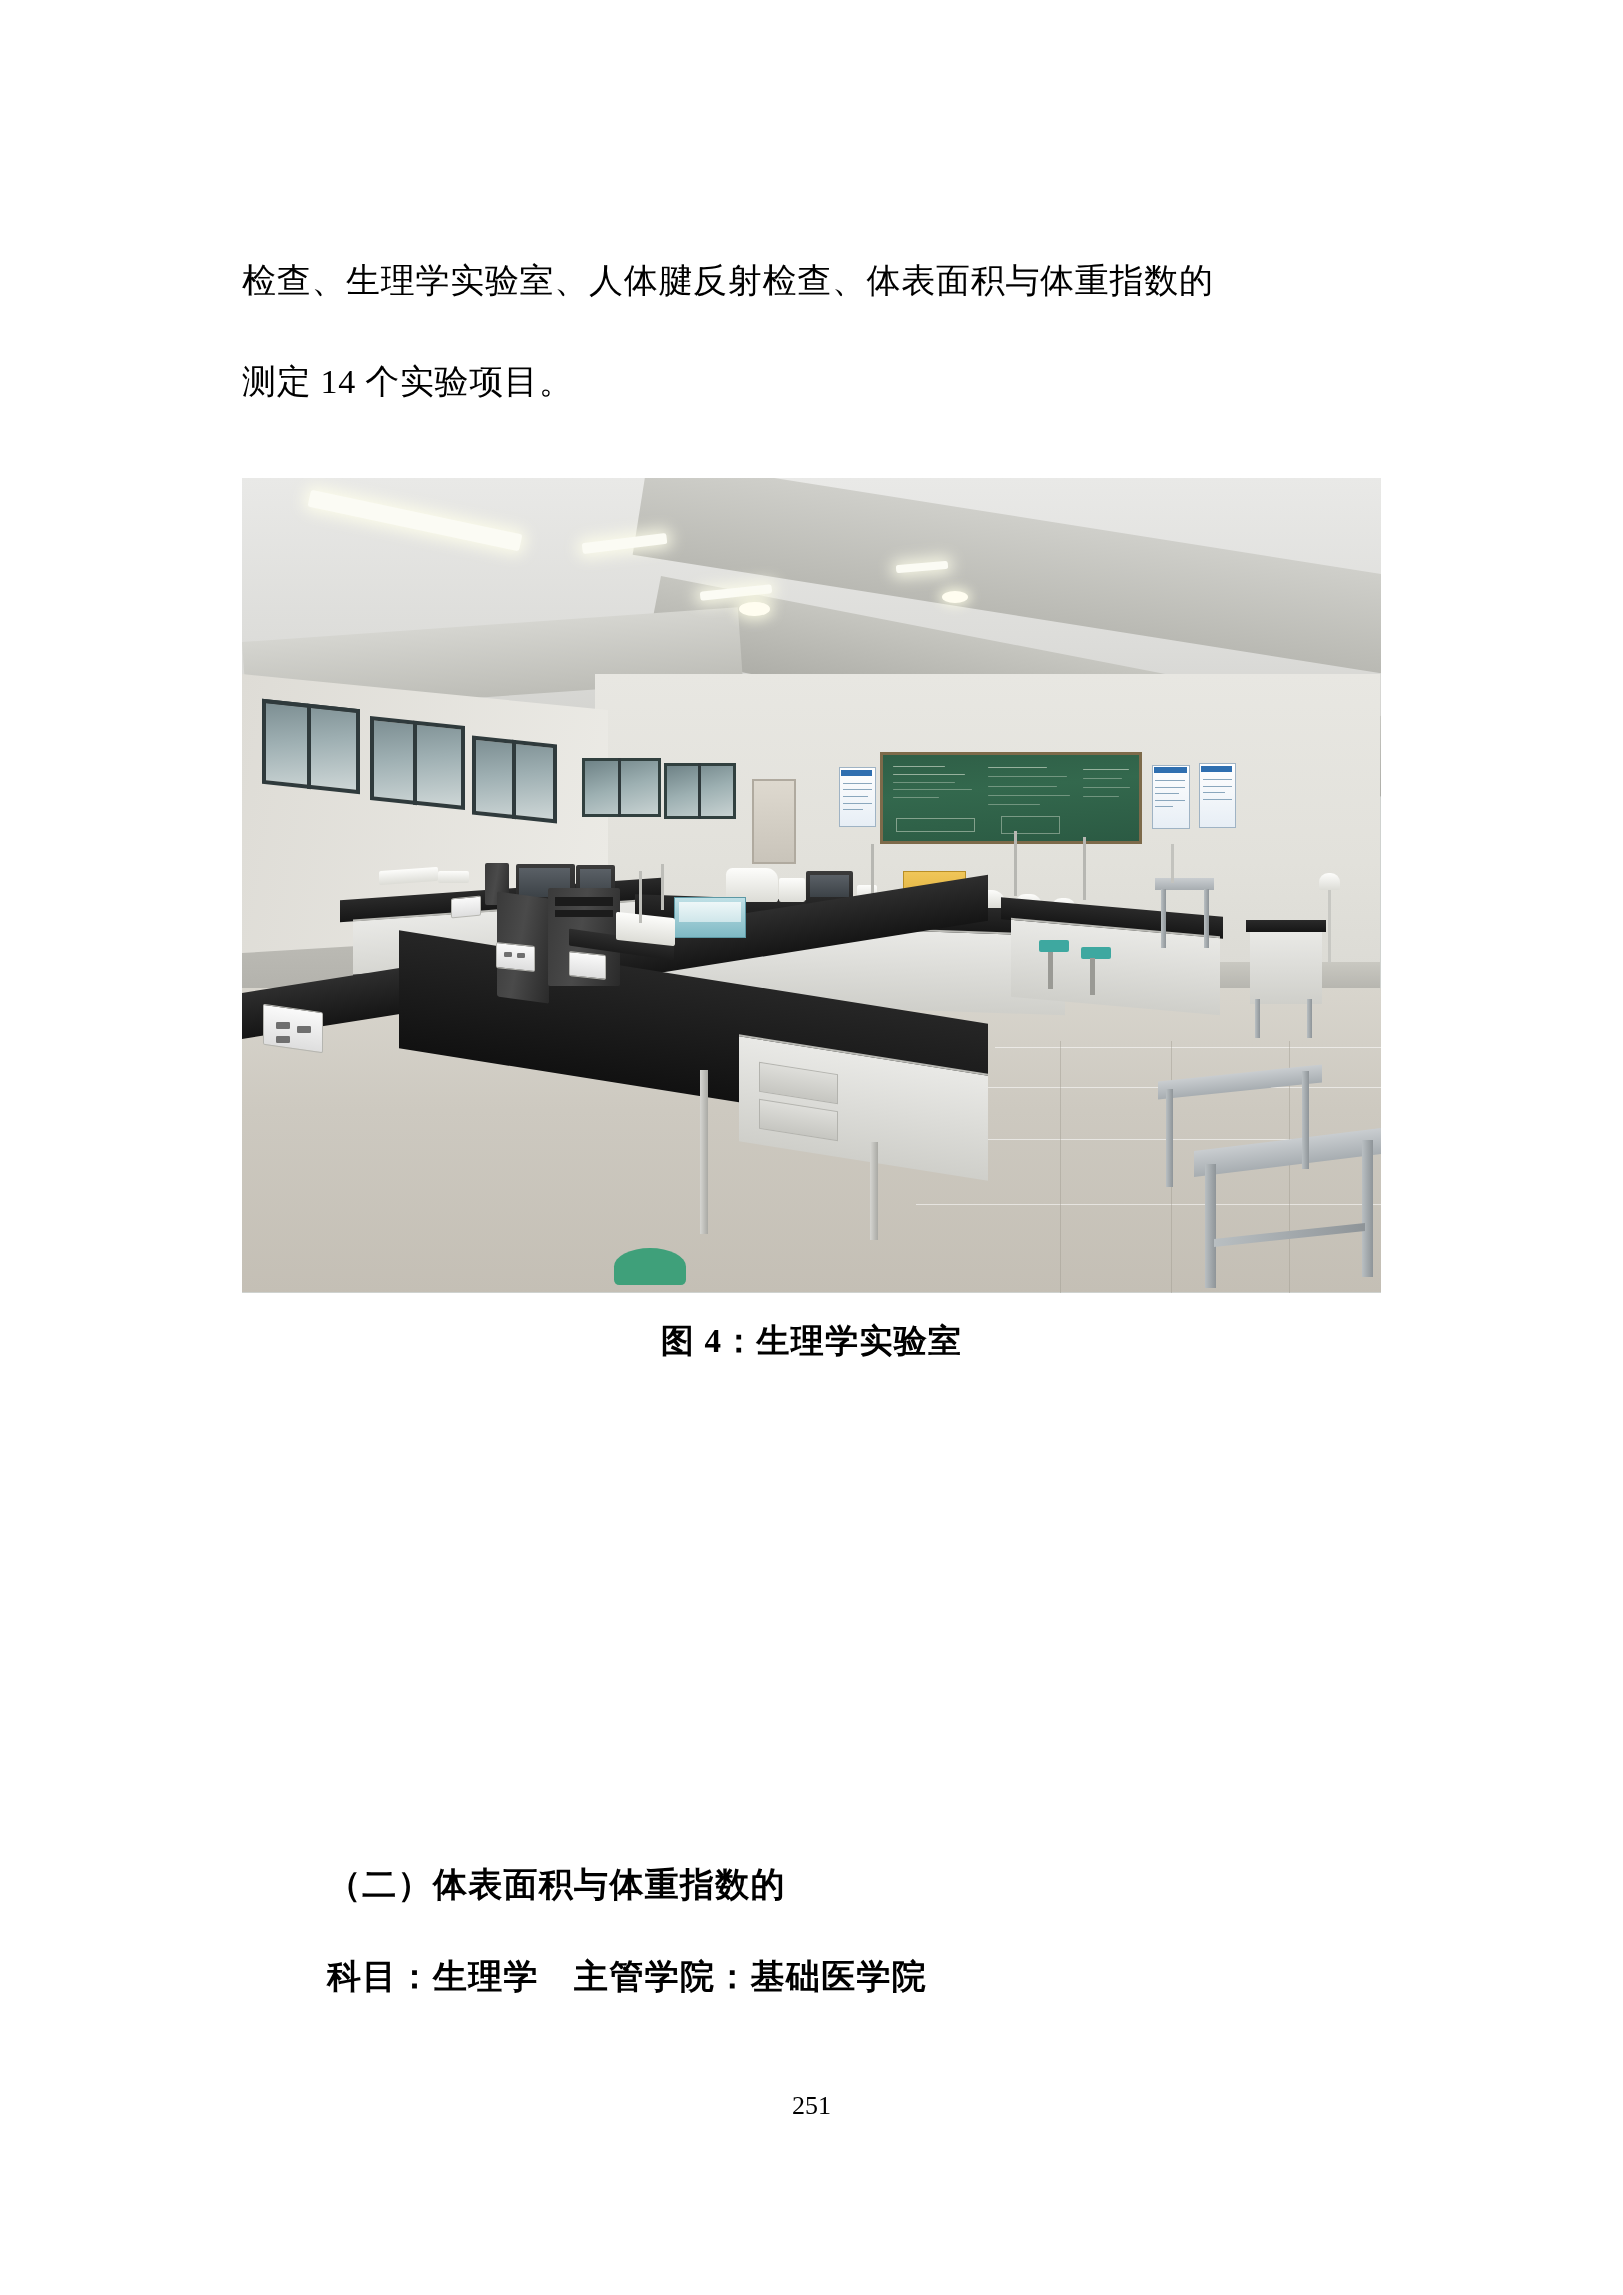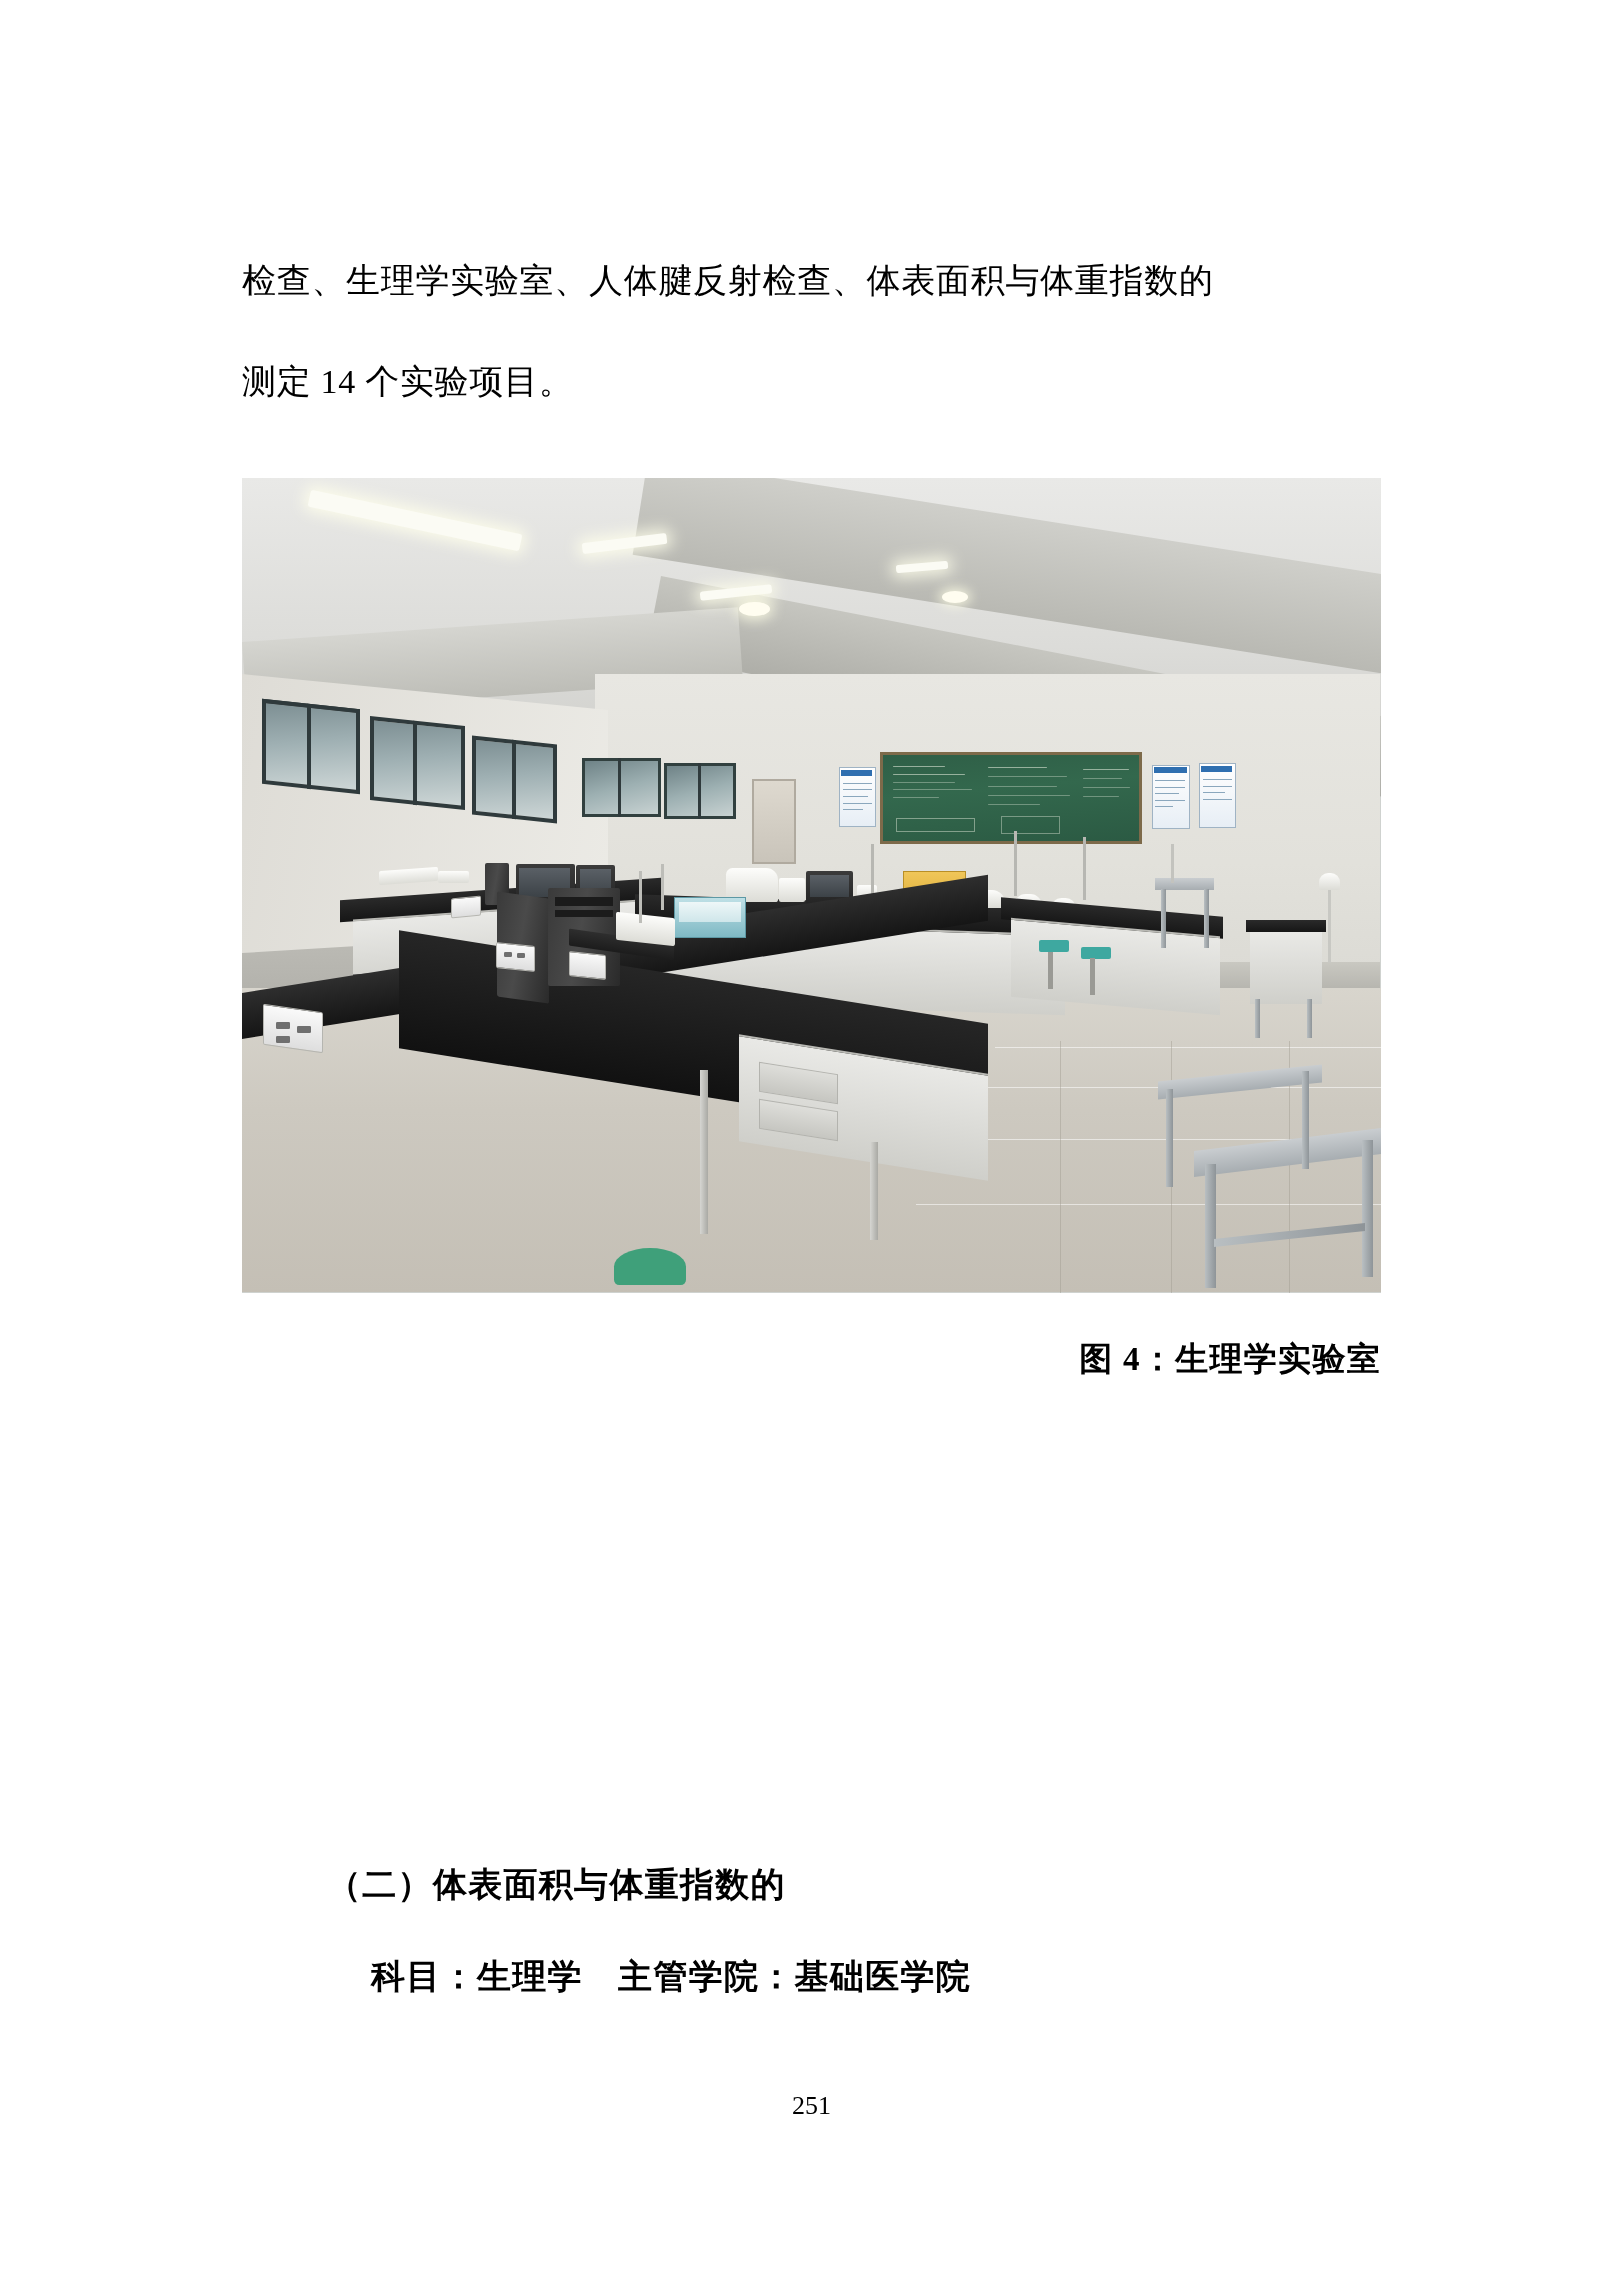--- a/index.html
+++ b/index.html
@@ -190,22 +190,22 @@
   .equip-yellow { background: linear-gradient(180deg,#f0c659,#d8a833); border:1.3px solid #b98f26; box-sizing:border-box; }
   .equip-cyan { background: linear-gradient(180deg,#bfe0e6,#7fb9c4); border:1.3px solid #5d98a4; box-sizing:border-box; }
   .stool-orange { background:#e06a2a; border-radius:2px; }
   .stool-green { background:#3fa07a; border-radius:50% 50% 5.2px 5.2px; }
   .stool-leg { background:#9a9a95; }
   .metal-table { background: linear-gradient(180deg,#c9cdd0,#a7adb1); }
   .metal-leg { background: linear-gradient(90deg,#b9bfc2,#8e9498); }
 
   
   .caption {
-    margin-top: 44px;
-    text-align: right;
+    margin-top: 26px;
+    text-align: center;
     font-size: 33px;
     font-weight: 700;
     letter-spacing: 1.3px;
     font-family: "Liberation Serif", serif;
   }
 
   
   .section-block {
     position: absolute;
     left: 327px;
@@ -216,21 +216,20 @@
     font-size: 34px;
     font-weight: 700;
     line-height: 92px;
     letter-spacing: 1.3px;
   }
   .subheading {
     font-size: 34px;
     font-weight: 700;
     line-height: 92px;
     letter-spacing: 1.3px;
-    margin-left: 44px;
   }
   .page-number {
     position: absolute;
     left: 0;
     right: 0;
     top: 2091px;
     text-align: center;
     font-size: 26px;
     font-family: "Liberation Serif", serif;
   }

